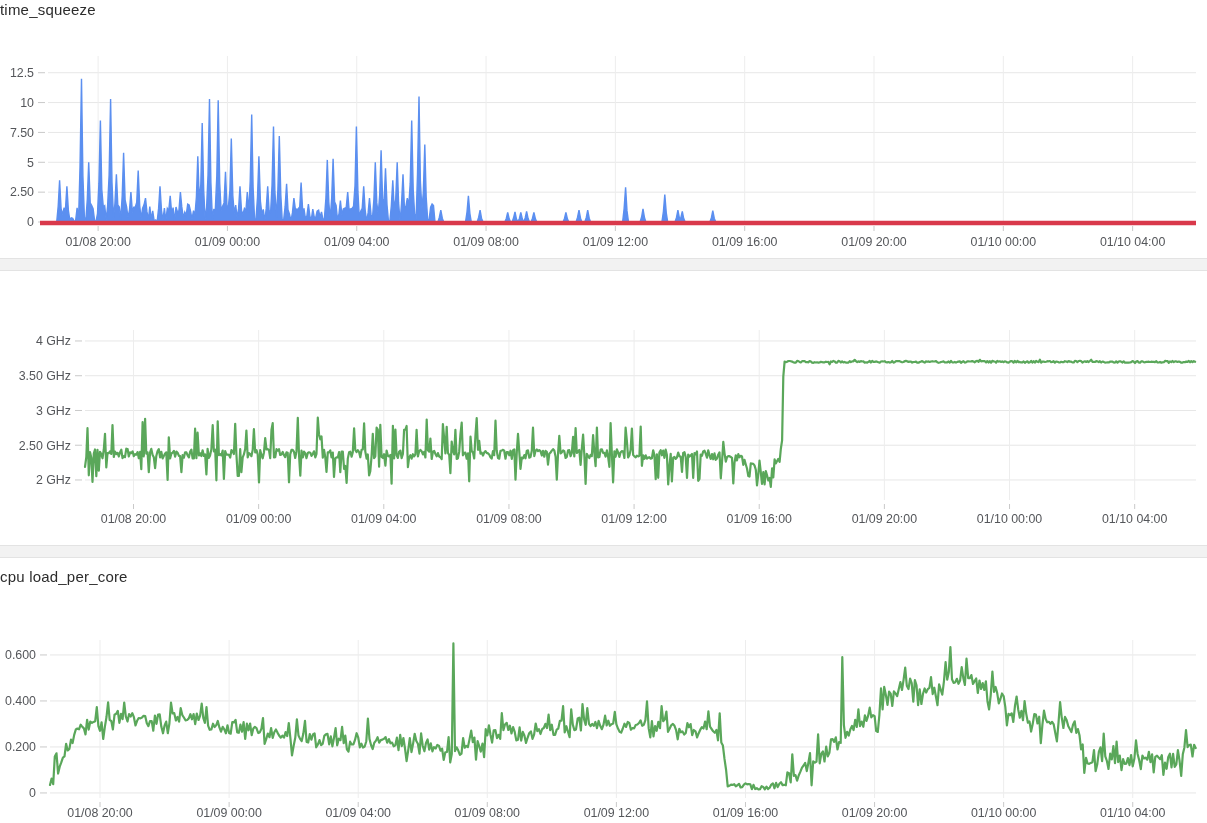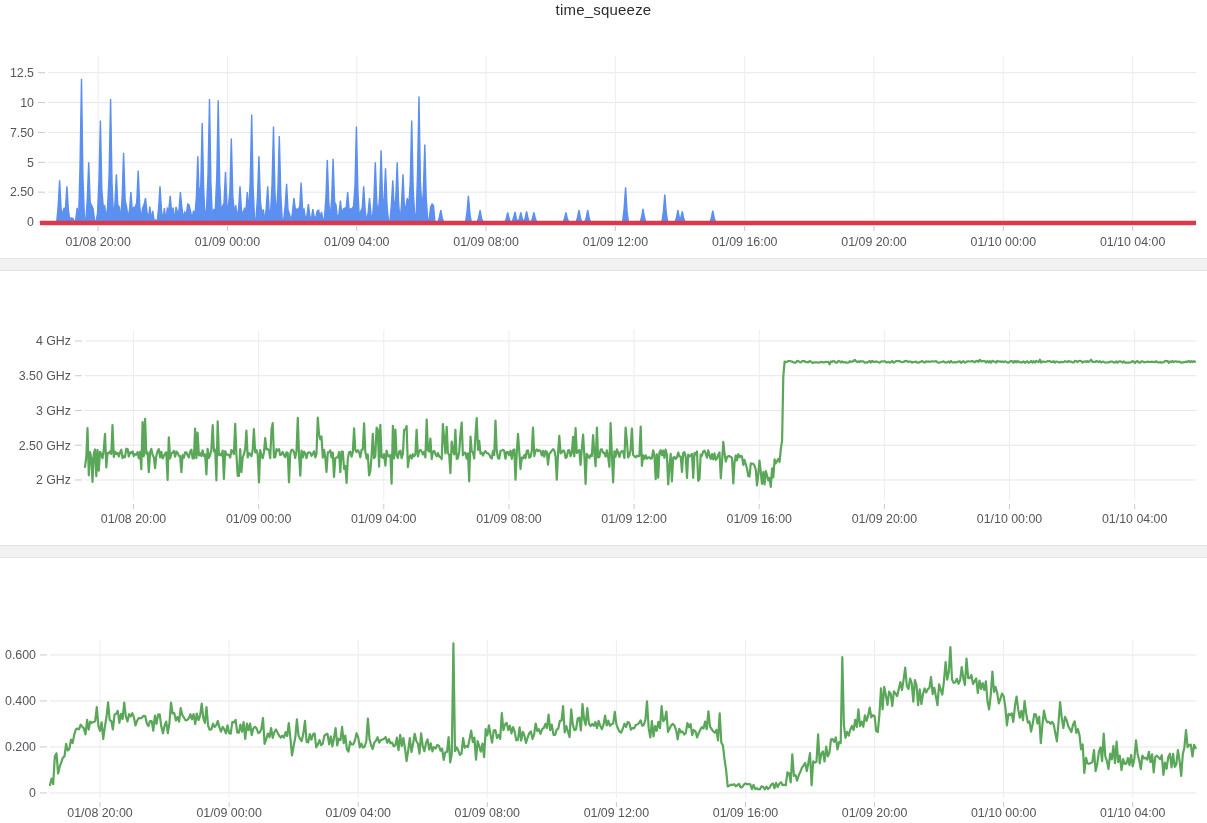--- a/index.html
+++ b/index.html
@@ -2,21 +2,21 @@
 <html><head>
 <meta charset="utf-8">
 <style>
   *{margin:0;padding:0;box-sizing:border-box}
   html,body{width:1207px;height:823px;background:#fff;overflow:hidden;
     font-family:"Liberation Sans",sans-serif}
   .panel{position:relative;width:1207px}
   .panel-1{height:258px}
   .panel-2{height:274px}
   .panel-3{height:265px}
-  .chart-title{position:absolute;left:0;width:100%;text-align:center;
+  .chart-title{position:absolute;left:0;width:100%;
     font-size:15px;color:#2c2c2c;letter-spacing:.2px}
   .panel-1 .chart-title{top:1px}
   .panel-2 .chart-title{top:12px}
   .panel-3 .chart-title{top:10px}
   .chart-svg{position:absolute;left:0;top:0;display:block}
   .divider{width:1207px;height:13px;background:#f2f2f2;
     border-top:1px solid #e3e3e3;border-bottom:1px solid #e3e3e3}
   .tick-label{font-family:"Liberation Sans",sans-serif;font-size:12.4px;fill:#54565a}
 </style>
 </head>
@@ -166,13 +166,14 @@
       <text x="874.5649112925937" y="259" text-anchor="middle" class="tick-label">01/09 20:00</text>
       <line x1="1003.6553083638412" x2="1003.6553083638412" y1="82" y2="240" stroke="#ededed" stroke-width="1"></line>
       <line x1="1003.6553083638412" x2="1003.6553083638412" y1="244" y2="249" stroke="#c9c9c9" stroke-width="1"></line>
       <text x="1003.6553083638412" y="259" text-anchor="middle" class="tick-label">01/10 00:00</text>
       <line x1="1132.7457054350887" x2="1132.7457054350887" y1="82" y2="240" stroke="#ededed" stroke-width="1"></line>
       <line x1="1132.7457054350887" x2="1132.7457054350887" y1="244" y2="249" stroke="#c9c9c9" stroke-width="1"></line>
       <text x="1132.7457054350887" y="259" text-anchor="middle" class="tick-label">01/10 04:00</text>
       <path d="M50.0 227.0 L51.6 220.5 L53.2 226.2 L54.8 198.5 L56.5 195.3 L58.1 215.6 L59.7 208.7 L61.3 204.4 L62.9 199.6 L64.5 198.4 L66.1 185.8 L67.7 192.5 L69.4 190.9 L71.0 181.6 L72.6 185.0 L74.2 176.9 L75.8 171.5 L77.4 170.5 L79.0 171.3 L80.7 166.7 L82.3 168.8 L83.9 170.4 L85.5 176.4 L87.1 161.8 L88.7 171.6 L90.3 163.5 L92.0 164.9 L93.6 163.9 L95.2 163.2 L96.8 149.2 L98.4 168.2 L100.0 172.8 L101.6 164.3 L103.2 181.0 L104.9 168.6 L106.5 159.0 L108.1 144.3 L109.7 162.1 L111.3 162.9 L112.9 171.5 L114.5 156.8 L116.2 155.8 L117.8 152.9 L119.4 164.9 L121.0 155.9 L122.6 161.2 L124.2 144.5 L125.8 158.4 L127.5 163.5 L129.1 156.0 L130.7 158.5 L132.3 155.2 L133.9 159.2 L135.5 167.5 L137.1 162.8 L138.7 160.0 L140.4 160.4 L142.0 159.5 L143.6 157.8 L145.2 158.1 L146.8 165.3 L148.4 168.1 L150.0 163.0 L151.7 163.1 L153.3 172.7 L154.9 157.5 L156.5 165.9 L158.1 156.5 L159.7 156.4 L161.3 168.6 L163.0 175.3 L164.6 167.5 L166.2 163.6 L167.8 175.2 L169.4 165.5 L171.0 144.7 L172.6 155.5 L174.2 155.1 L175.9 162.5 L177.5 159.0 L179.1 163.7 L180.7 150.2 L182.3 157.1 L183.9 159.5 L185.5 162.3 L187.2 162.0 L188.8 160.4 L190.4 156.2 L192.0 161.3 L193.6 156.1 L195.2 166.2 L196.8 155.5 L198.5 162.0 L200.1 157.8 L201.7 145.7 L203.3 160.0 L204.9 164.9 L206.5 149.0 L208.1 167.7 L209.7 171.8 L211.4 171.4 L213.0 165.7 L214.6 169.0 L216.2 167.3 L217.8 163.0 L219.4 169.4 L221.0 173.7 L222.7 168.8 L224.3 171.3 L225.9 175.3 L227.5 167.3 L229.1 174.9 L230.7 175.7 L232.3 164.2 L234.0 164.4 L235.6 161.9 L237.2 174.4 L238.8 174.8 L240.4 166.6 L242.0 173.7 L243.6 164.1 L245.2 181.0 L246.9 165.7 L248.5 172.3 L250.1 165.5 L251.7 177.2 L253.3 170.5 L254.9 168.9 L256.5 170.1 L258.2 175.0 L259.8 174.4 L261.4 170.8 L263.0 160.0 L264.6 186.0 L266.2 181.2 L267.8 175.5 L269.5 179.2 L271.1 170.0 L272.7 179.9 L274.3 174.2 L275.9 171.5 L277.5 174.6 L279.1 177.5 L280.7 179.7 L282.4 177.7 L284.0 179.6 L285.6 174.1 L287.2 178.1 L288.8 165.0 L290.4 180.2 L292.0 197.3 L293.7 187.6 L295.3 179.5 L296.9 161.3 L298.5 177.5 L300.1 180.9 L301.7 183.1 L303.3 175.8 L305.0 162.8 L306.6 184.0 L308.2 184.5 L309.8 176.0 L311.4 181.6 L313.0 176.5 L314.6 175.3 L316.2 189.3 L317.9 186.4 L319.5 182.1 L321.1 187.1 L322.7 185.9 L324.3 177.9 L325.9 176.4 L327.5 175.9 L329.2 186.3 L330.8 178.4 L332.4 188.4 L334.0 179.8 L335.6 170.1 L337.2 187.3 L338.8 180.7 L340.5 182.2 L342.1 168.9 L343.7 185.2 L345.3 177.6 L346.9 191.3 L348.5 193.6 L350.1 183.7 L351.7 186.5 L353.4 186.4 L355.0 181.9 L356.6 175.2 L358.2 179.4 L359.8 189.3 L361.4 185.7 L363.0 189.6 L364.7 188.5 L366.3 183.2 L367.9 160.6 L369.5 181.1 L371.1 187.3 L372.7 191.1 L374.3 184.7 L376.0 182.6 L377.6 179.2 L379.2 184.7 L380.8 182.1 L382.4 181.6 L384.0 180.7 L385.6 179.1 L387.2 184.7 L388.9 181.1 L390.5 185.3 L392.1 184.6 L393.7 188.3 L395.3 187.4 L396.9 179.6 L398.5 192.1 L400.2 176.8 L401.8 188.1 L403.4 180.0 L405.0 190.3 L406.6 203.1 L408.2 192.3 L409.8 180.2 L411.5 194.1 L413.1 185.6 L414.7 175.8 L416.3 183.0 L417.9 185.8 L419.5 195.6 L421.1 175.4 L422.7 187.7 L424.4 193.3 L426.0 184.9 L427.6 181.5 L429.2 191.7 L430.8 185.4 L432.4 193.4 L434.0 189.2 L435.7 190.5 L437.3 187.0 L438.9 187.7 L440.5 192.7 L442.1 190.7 L443.7 201.9 L445.3 194.3 L447.0 194.0 L448.6 179.1 L450.2 204.5 L451.8 195.7 L453.4 85.4 L455.0 193.2 L456.6 189.3 L458.2 192.3 L459.9 196.9 L461.5 195.7 L463.1 180.0 L464.7 189.7 L466.3 187.9 L467.9 189.1 L469.5 181.4 L471.2 172.6 L472.8 184.2 L474.4 179.6 L476.0 201.6 L477.6 183.2 L479.2 188.1 L480.8 193.6 L482.5 185.5 L484.1 199.2 L485.7 171.2 L487.3 177.4 L488.9 167.3 L490.5 176.7 L492.1 184.6 L493.7 172.4 L495.4 172.1 L497.0 180.1 L498.6 176.8 L500.2 180.9 L501.8 155.2 L503.4 172.2 L505.0 166.5 L506.7 164.8 L508.3 172.0 L509.9 167.7 L511.5 175.5 L513.1 169.0 L514.7 173.9 L516.3 182.4 L518.0 181.8 L519.6 169.4 L521.2 182.6 L522.8 173.9 L524.4 177.5 L526.0 185.0 L527.6 179.8 L529.2 175.2 L530.9 173.4 L532.5 180.8 L534.1 176.7 L535.7 165.5 L537.3 173.1 L538.9 171.1 L540.5 176.0 L542.2 171.0 L543.8 170.0 L545.4 165.8 L547.0 170.0 L548.6 156.6 L550.2 172.1 L551.8 166.7 L553.5 176.9 L555.1 176.9 L556.7 171.6 L558.3 170.5 L559.9 162.8 L561.5 162.6 L563.1 148.2 L564.7 174.4 L566.4 168.2 L568.0 173.7 L569.6 179.1 L571.2 151.4 L572.8 166.6 L574.4 172.2 L576.0 171.4 L577.7 160.5 L579.3 159.6 L580.9 172.5 L582.5 146.0 L584.1 161.4 L585.7 166.9 L587.3 150.2 L589.0 165.8 L590.6 168.0 L592.2 165.9 L593.8 167.9 L595.4 164.0 L597.0 170.1 L598.6 162.9 L600.2 167.8 L601.9 171.2 L603.5 166.7 L605.1 157.7 L606.7 167.5 L608.3 162.7 L609.9 167.8 L611.5 166.2 L613.2 165.5 L614.8 153.9 L616.4 166.4 L618.0 170.6 L619.6 173.7 L621.2 174.6 L622.8 170.5 L624.5 165.7 L626.1 168.9 L627.7 164.0 L629.3 164.9 L630.9 171.7 L632.5 170.0 L634.1 170.4 L635.7 167.0 L637.4 166.5 L639.0 165.0 L640.6 162.4 L642.2 167.8 L643.8 166.9 L645.4 162.1 L647.0 143.4 L648.7 170.4 L650.3 179.4 L651.9 163.2 L653.5 178.4 L655.1 168.0 L656.7 172.8 L658.3 163.9 L660.0 170.1 L661.6 148.0 L663.2 163.1 L664.8 161.5 L666.4 153.5 L668.0 173.8 L669.6 170.7 L671.2 167.3 L672.9 165.9 L674.5 167.8 L676.1 172.1 L677.7 181.3 L679.3 170.8 L680.9 174.3 L682.5 173.5 L684.2 176.5 L685.8 174.9 L687.4 165.1 L689.0 169.3 L690.6 166.1 L692.2 177.2 L693.8 172.0 L695.5 173.3 L697.1 179.4 L698.7 175.2 L700.3 171.7 L701.9 169.1 L703.5 170.5 L705.1 163.6 L706.7 171.2 L708.4 153.3 L710.0 168.7 L711.6 171.0 L713.2 173.3 L714.8 174.8 L716.4 172.0 L718.0 182.3 L719.7 155.3 L721.3 184.5 L722.9 187.6 L724.5 200.9 L726.1 212.0 L727.7 228.4 L729.3 227.8 L731.0 226.7 L732.6 226.9 L734.2 226.2 L735.8 228.3 L737.4 227.3 L739.0 225.8 L740.6 229.5 L742.2 229.2 L743.9 226.7 L745.5 225.4 L747.1 226.3 L748.7 226.0 L750.3 226.3 L751.9 231.1 L753.5 226.8 L755.2 231.0 L756.8 230.2 L758.4 231.5 L760.0 231.2 L761.6 228.2 L763.2 228.9 L764.8 231.3 L766.5 228.7 L768.1 231.0 L769.7 229.7 L771.3 226.6 L772.9 225.4 L774.5 230.3 L776.1 224.8 L777.7 229.1 L779.4 225.7 L781.0 224.2 L782.6 227.1 L784.2 226.8 L785.8 227.3 L787.4 214.4 L789.0 215.3 L790.7 224.4 L792.3 196.3 L793.9 217.8 L795.5 217.1 L797.1 222.7 L798.7 217.5 L800.3 213.9 L802.0 209.6 L803.6 207.5 L805.2 204.9 L806.8 213.1 L808.4 204.7 L810.0 195.2 L811.6 227.3 L813.2 203.3 L814.9 204.7 L816.5 203.6 L818.1 176.4 L819.7 205.3 L821.3 195.9 L822.9 193.4 L824.5 203.5 L826.2 188.7 L827.8 198.4 L829.4 194.8 L831.0 181.4 L832.6 181.2 L834.2 183.8 L835.8 179.4 L837.5 191.5 L839.1 184.0 L840.7 184.9 L842.3 99.2 L843.9 167.2 L845.5 179.8 L847.1 173.8 L848.7 177.6 L850.4 171.3 L852.0 168.0 L853.6 172.0 L855.2 161.8 L856.8 169.0 L858.4 151.4 L860.0 168.1 L861.7 163.6 L863.3 168.8 L864.9 157.3 L866.5 162.9 L868.1 157.9 L869.7 149.6 L871.3 159.4 L873.0 157.1 L874.6 158.2 L876.2 173.1 L877.8 173.9 L879.4 156.8 L881.0 130.4 L882.6 151.5 L884.2 128.9 L885.9 137.3 L887.5 146.8 L889.1 133.7 L890.7 135.7 L892.3 148.0 L893.9 133.4 L895.5 135.4 L897.2 138.1 L898.8 131.0 L900.4 124.1 L902.0 132.0 L903.6 121.6 L905.2 109.6 L906.8 127.7 L908.5 131.1 L910.1 120.6 L911.7 125.2 L913.3 143.7 L914.9 122.1 L916.5 127.4 L918.1 147.1 L919.7 131.3 L921.4 146.0 L923.0 135.8 L924.6 130.5 L926.2 134.5 L927.8 131.1 L929.4 129.9 L931.0 119.1 L932.7 136.1 L934.3 129.7 L935.9 138.5 L937.5 147.2 L939.1 126.3 L940.7 131.6 L942.3 136.7 L944.0 122.8 L945.6 104.1 L947.2 121.7 L948.8 114.0 L950.4 89.0 L952.0 121.2 L953.6 124.9 L955.2 124.4 L956.9 120.8 L958.5 125.8 L960.1 122.6 L961.7 109.2 L963.3 119.9 L964.9 127.0 L966.5 100.7 L968.2 120.1 L969.8 120.2 L971.4 117.1 L973.0 126.0 L974.6 123.1 L976.2 120.5 L977.8 135.0 L979.5 122.5 L981.1 131.0 L982.7 125.1 L984.3 132.0 L985.9 123.3 L987.5 143.5 L989.1 151.5 L990.7 137.3 L992.4 113.5 L994.0 133.9 L995.6 129.0 L997.2 135.1 L998.8 145.3 L1000.4 141.0 L1002.0 135.5 L1003.7 138.3 L1005.3 148.8 L1006.9 167.3 L1008.5 155.8 L1010.1 157.2 L1011.7 155.3 L1013.3 164.0 L1015.0 147.6 L1016.6 138.5 L1018.2 151.4 L1019.8 159.7 L1021.4 152.9 L1023.0 162.2 L1024.6 143.2 L1026.2 155.6 L1027.9 164.7 L1029.5 163.4 L1031.1 173.6 L1032.7 166.1 L1034.3 156.1 L1035.9 156.5 L1037.5 165.5 L1039.2 158.7 L1040.8 185.2 L1042.4 166.9 L1044.0 152.7 L1045.6 160.8 L1047.2 164.3 L1048.8 163.8 L1050.5 165.8 L1052.1 163.8 L1053.7 166.4 L1055.3 175.1 L1056.9 183.3 L1058.5 164.8 L1060.1 144.0 L1061.7 159.3 L1063.4 170.0 L1065.0 158.9 L1066.6 162.0 L1068.2 167.9 L1069.8 170.9 L1071.4 174.0 L1073.0 166.8 L1074.7 163.3 L1076.3 174.9 L1077.9 171.1 L1079.5 177.2 L1081.1 191.5 L1082.7 186.5 L1084.3 215.0 L1086.0 199.8 L1087.6 205.5 L1089.2 205.8 L1090.8 204.9 L1092.4 204.2 L1094.0 192.0 L1095.6 213.2 L1097.2 206.5 L1098.9 193.7 L1100.5 189.3 L1102.1 203.2 L1103.7 175.5 L1105.3 198.3 L1106.9 203.0 L1108.5 211.0 L1110.2 195.7 L1111.8 201.4 L1113.4 188.0 L1115.0 205.2 L1116.6 183.6 L1118.2 204.1 L1119.8 197.6 L1121.5 212.2 L1123.1 201.2 L1124.7 206.0 L1126.3 205.6 L1127.9 200.0 L1129.5 207.1 L1131.1 197.0 L1132.7 208.3 L1134.4 200.5 L1136.0 182.4 L1137.6 195.9 L1139.2 202.2 L1140.8 211.1 L1142.4 197.6 L1144.0 200.4 L1145.7 199.7 L1147.3 201.7 L1148.9 193.8 L1150.5 204.2 L1152.1 196.4 L1153.7 214.3 L1155.3 198.8 L1157.0 197.6 L1158.6 199.5 L1160.2 201.1 L1161.8 197.2 L1163.4 216.8 L1165.0 204.5 L1166.6 210.8 L1168.2 199.3 L1169.9 195.7 L1171.5 209.3 L1173.1 195.9 L1174.7 208.9 L1176.3 206.5 L1177.9 192.2 L1179.5 202.3 L1181.2 217.9 L1182.8 196.3 L1184.4 189.4 L1186.0 172.0 L1187.6 189.1 L1189.2 187.0 L1190.8 186.7 L1192.5 198.5 L1194.1 186.8 L1195.7 190.0" fill="none" stroke="#5aa75a" stroke-width="2.2" stroke-linejoin="round" stroke-linecap="round"></path>
       <rect x="50" y="82" width="1146" height="158" fill="transparent"></rect>
     </svg>
+  <div class="chart-title">cpu load_per_core</div>
 </div>
 
 </body></html>

